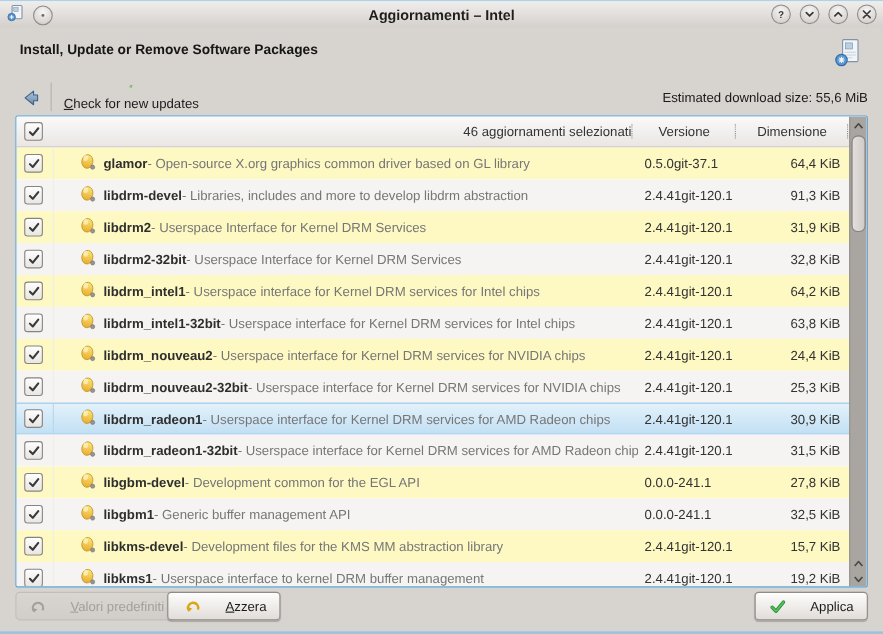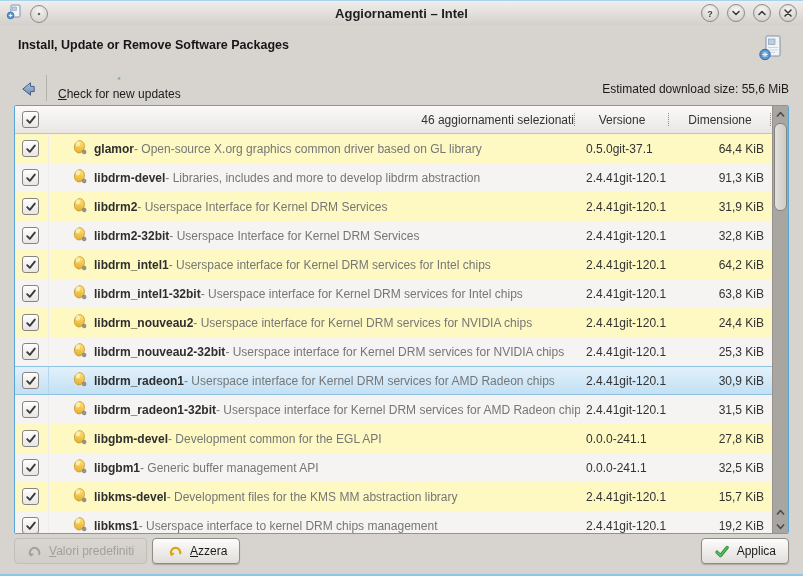--- a/index.html
+++ b/index.html
@@ -59,21 +59,21 @@
   
   .scrollbar{flex:0 0 16px;background:#a9a5a1;border-left:1px solid #95918d;position:relative;box-sizing:border-box;}
   .sb-arrow{position:absolute;left:0;width:15px;height:14px;display:flex;align-items:center;justify-content:center;}
   .sb-up-top{top:1px;}
   .sb-up-bot{bottom:14px;}
   .sb-down-bot{bottom:0;}
   .sb-thumb{position:absolute;left:1px;top:17px;width:13px;height:88px;border-radius:6px;
             background:linear-gradient(90deg,#e2dfdc,#cfccc8);border:1px solid #87837f;box-sizing:border-box;}
   
   .footer{position:absolute;left:0;right:0;top:536px;height:28px;}
-  .btn{position:absolute;top:1px;height:26px;display:inline-flex;align-items:center;gap:7px;padding:0 12px;
+  .btn{position:absolute;top:1px;height:26px;display:inline-flex;align-items:center;gap:22px;padding:0 12px;
        border:1px solid #8f8b87;border-radius:4px;box-sizing:border-box;
        background:linear-gradient(#fdfdfc,#e1ddd9);box-shadow:0 1px 1px rgba(0,0,0,.2),inset 0 1px 0 #fff;
        color:#1c1c1c;font-size:12px;}
   .btn u{text-decoration:underline;}
   .btn.disabled{background:linear-gradient(#d9d5d1,#d1cdc9);border-color:#c2beba;color:#a3a09c;box-shadow:none;}
   .btn-defaults{left:14px;}
   .btn-reset{left:152px;padding-left:15px;}
   .btn-apply{right:14px;}
 </style>
 </head>
@@ -556,21 +556,21 @@
                       <stop offset="0" stop-color="#fbe47e"></stop>
                       <stop offset="1" stop-color="#e8ae2c"></stop>
                     </linearGradient>
                   </defs>
           <ellipse cx="7.4" cy="7.8" rx="5" ry="6.2" fill="url(#gpkg)" stroke="#c9972b" stroke-width="0.8" transform="rotate(10 7.4 7.8)"></ellipse>
           <ellipse cx="6" cy="4.8" rx="2.2" ry="2.6" fill="#fdf2bb" opacity="0.8" transform="rotate(10 6 4.8)"></ellipse>
           <circle cx="12.2" cy="13" r="1.9" fill="#97958f" stroke="#6e6c66" stroke-width="0.5"></circle>
         </svg>
       </span>
       <span class="r-name">libkms1</span>
-              <span class="r-sum"> - Userspace interface to kernel DRM chips management</span>
+              <span class="r-sum"> - Userspace interface to kernel DRM buffer management</span>
     </span>
     <span class="ver-cell r-ver">2.4.41git-120.1</span>
     <span class="size-cell r-size">19,2 KiB</span>
   </div>
         </div>
     </div>
     <div class="scrollbar">
       <span class="sb-arrow sb-up-top">
         <svg width="9" height="7" viewBox="0 0 9 7">
             <path d="M1 5.5 L4.5 1.5 L8 5.5" fill="none" stroke="#4a4a4a" stroke-width="1.5" stroke-linejoin="round"></path>

